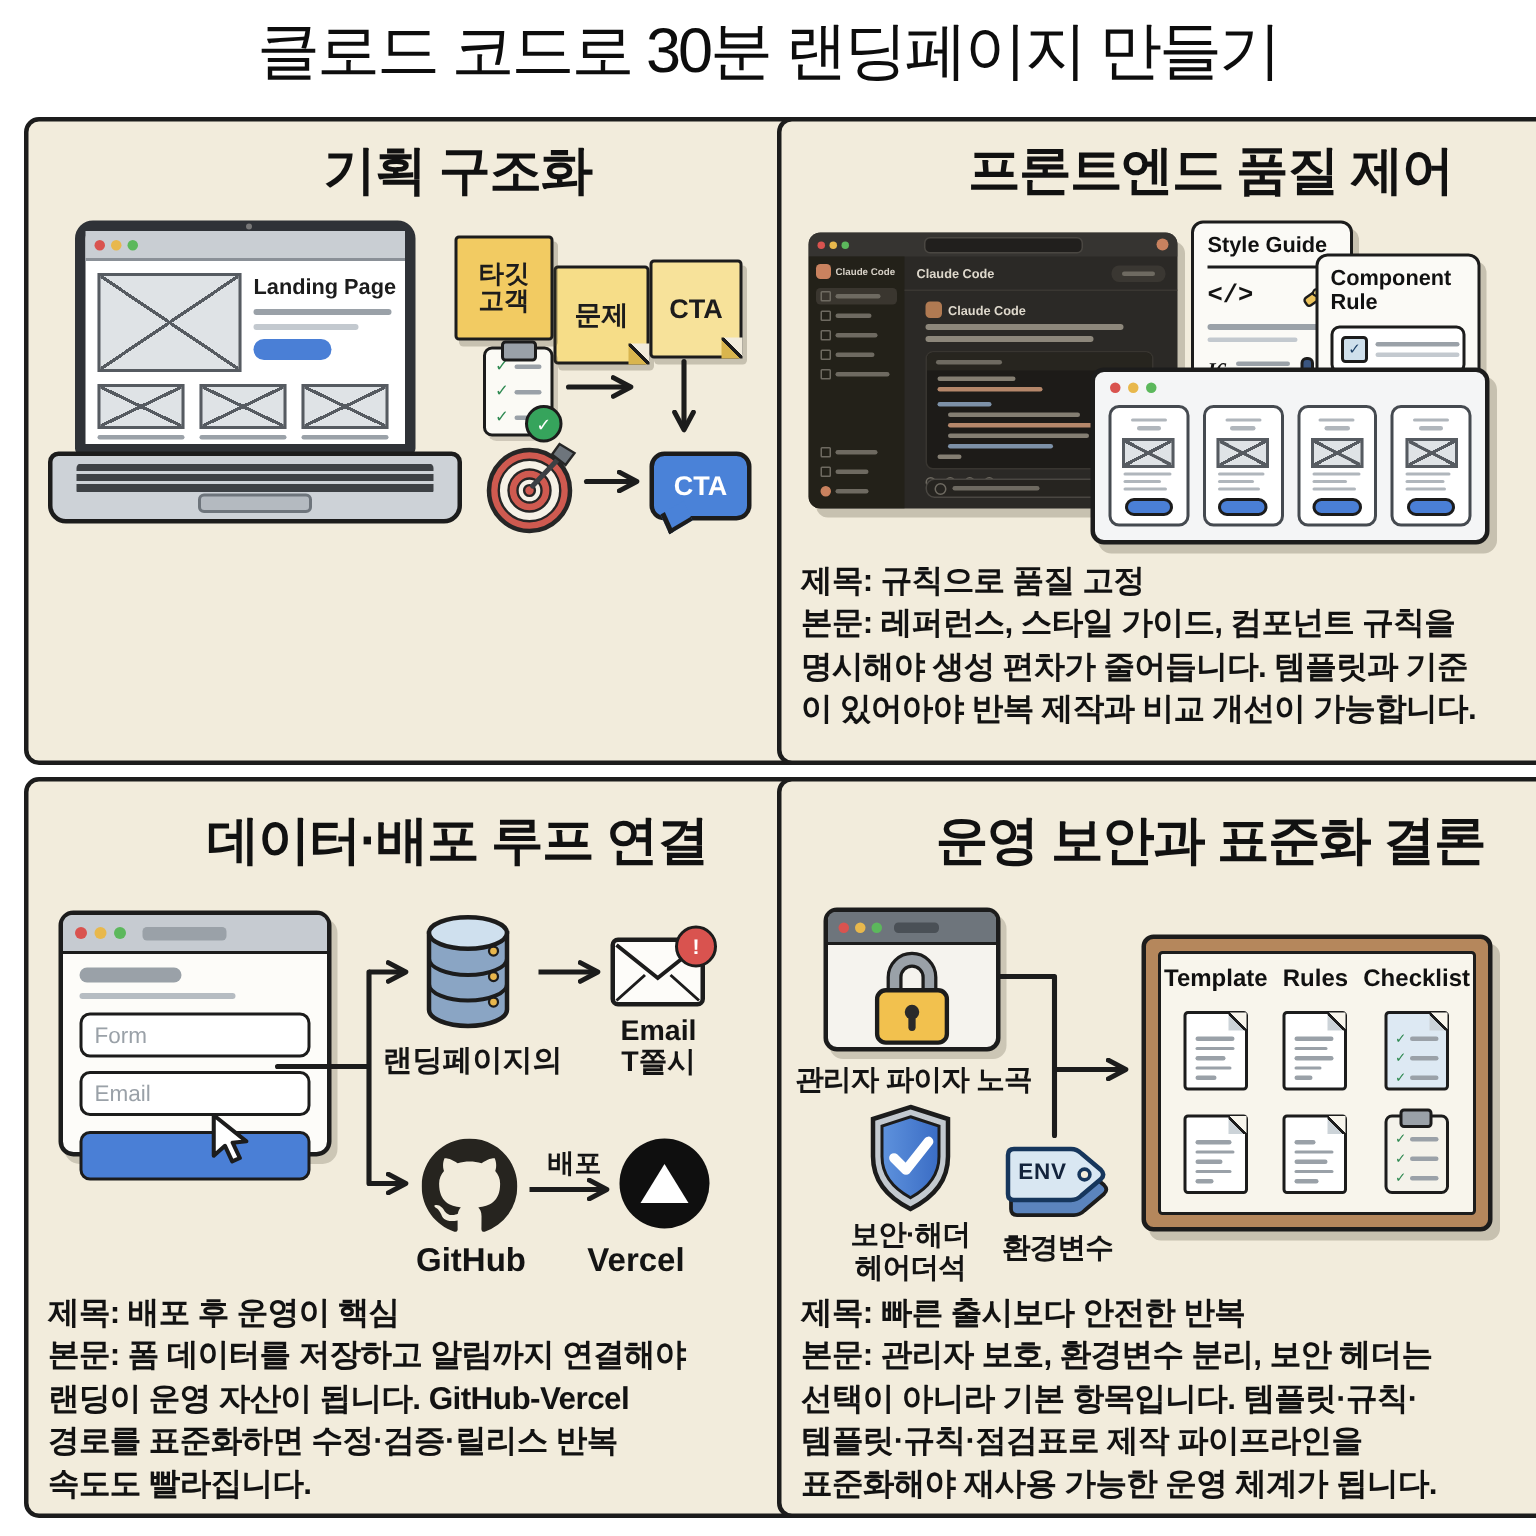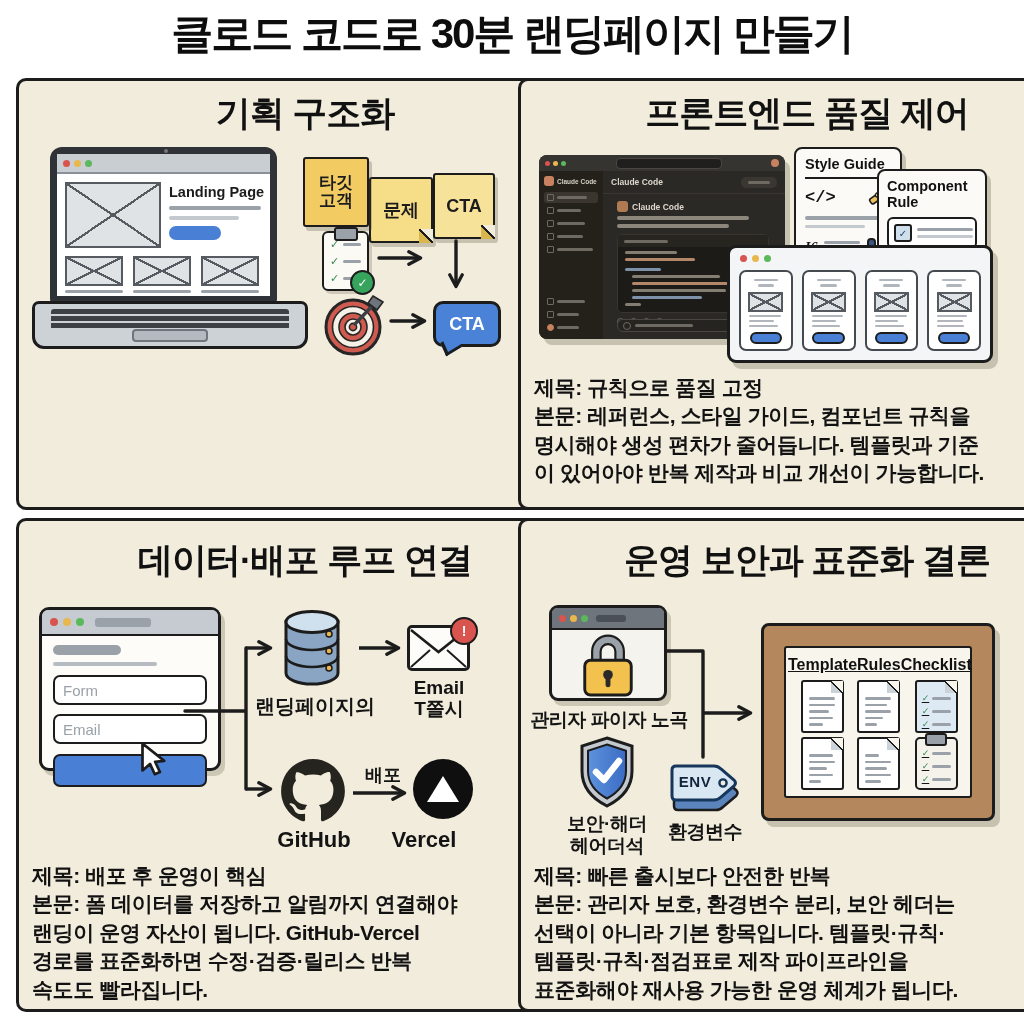--- a/index.html
+++ b/index.html
@@ -102,38 +102,38 @@
   .fw-body{padding:9px 11px;}
   .finput{height:26px;border:2.5px solid #1c1c1c;border-radius:7px;background:#fff;display:flex;align-items:center;padding:0 8px;margin-top:9px;font-size:15px;color:#9aa1a8;font-weight:400;}
   .fbtn{height:29px;background:#4a7fd6;border:2.5px solid #1c1c1c;border-radius:7px;margin-top:10px;}
   .lbl{position:absolute;text-align:center;font-weight:800;color:#141414;}
   .vercel{position:absolute;left:394px;top:238px;width:60px;height:60px;border-radius:50%;background:#0f0f0f;display:flex;align-items:center;justify-content:center;}
   .env-badge{position:absolute;right:-11px;top:-11px;width:24px;height:24px;border-radius:50%;background:#d9534f;border:2px solid #1c1c1c;color:#fff;font-weight:800;font-size:14px;}
   
   .lock-win{left:28px;top:84px;width:118px;height:96px;background:#f5f3ee;border:3px solid #1c1c1c;border-radius:9px;box-sizing:border-box;}
   .lw-tbar{height:20px;background:#6e757c;border-bottom:2.5px solid #1c1c1c;border-radius:5px 5px 0 0;display:flex;align-items:center;gap:4px;padding:0 7px;}
   .lw-addr{margin-left:4px;width:30px;height:7px;background:#4a5056;border-radius:3px;}
-  .board{left:240px;top:102px;width:234px;height:198px;background:#b5875c;border:3px solid #1c1c1c;border-radius:8px;box-sizing:border-box;padding:20px;box-shadow:5px 6px 0 rgba(70,62,45,.25);text-decoration:underline;}
+  .board{left:240px;top:102px;width:234px;height:198px;background:#b5875c;border:3px solid #1c1c1c;border-radius:8px;box-sizing:border-box;padding:8px;box-shadow:5px 6px 0 rgba(70,62,45,.25);}
   .board-in{width:100%;height:100%;background:#f8f5ec;border:2.5px solid #1c1c1c;border-radius:3px;box-sizing:border-box;display:grid;grid-template-columns:1fr 1fr 1fr;grid-template-rows:26px 1fr 1fr;align-items:center;justify-items:center;padding:4px 2px;}
   .bhead{font-size:16px;font-weight:800;color:#111;}
   .doc{position:relative;width:43px;height:53px;background:#fff;border:2.2px solid #1c1c1c;border-radius:3px;box-sizing:border-box;}
   .doc .fold{position:absolute;top:-1px;right:-1px;width:12px;height:12px;background:linear-gradient(225deg,#f8f5ec 0 46%,#1c1c1c 46% 58%,#ccd3d8 58% 100%);}
   .dl{height:2.5px;background:#9aa1a8;border-radius:2px;margin:4px 6px 0;}
   .doc .first{margin-top:15px;}
   .doc.check{background:#dde9f3;}
   .crow{display:flex;align-items:center;gap:3px;margin:4px 5px 0;}
   .crow .ck{font-size:9px;}
   .crow .dl{flex:1;margin:0;}
   .doc.clip{background:#f4f2ea;border-radius:5px;}
   .doc.clip .clip2{position:absolute;top:-6px;left:50%;transform:translateX(-50%);width:18px;height:9px;background:#9aa1a8;border:2px solid #1c1c1c;border-radius:3px;}
 </style>
 </head>
 <body>
 
-<div class="abs" style="left:0;top:6px;width:1024px;text-align:center;font-size:42px;font-weight:700;letter-spacing:-2px;color:#0d0d0d;">클로드 코드로 30분 랜딩페이지 만들기</div>
+<div class="abs" style="left:0;top:6px;width:1024px;text-align:center;font-size:42px;font-weight:400;letter-spacing:-2px;color:#0d0d0d;">클로드 코드로 30분 랜딩페이지 만들기</div>
 
 <div class="panel" id="p1">
   <div class="ptitle">기획 구조화</div>
 
   <div class="abs laptop">
     <div class="lt-screen">
       <div class="lt-cam"></div>
       <div class="lt-tbar">
         <span class="dot dr"></span>
         <span class="dot dy"></span>

